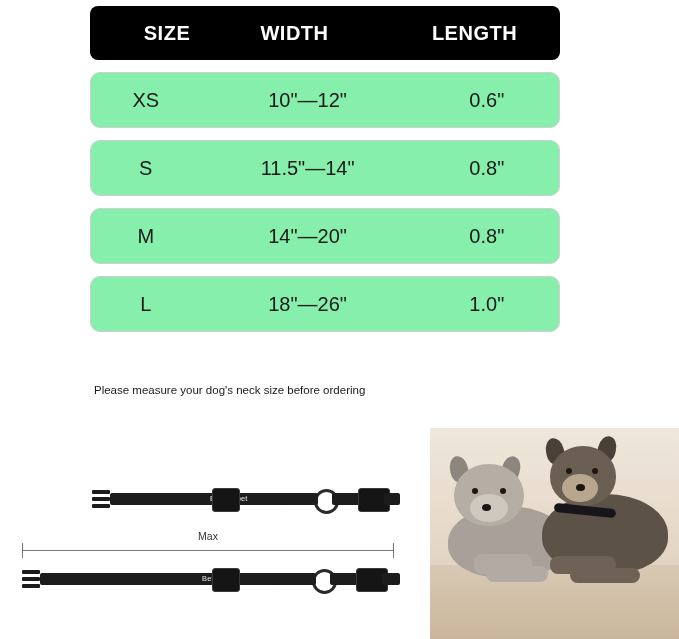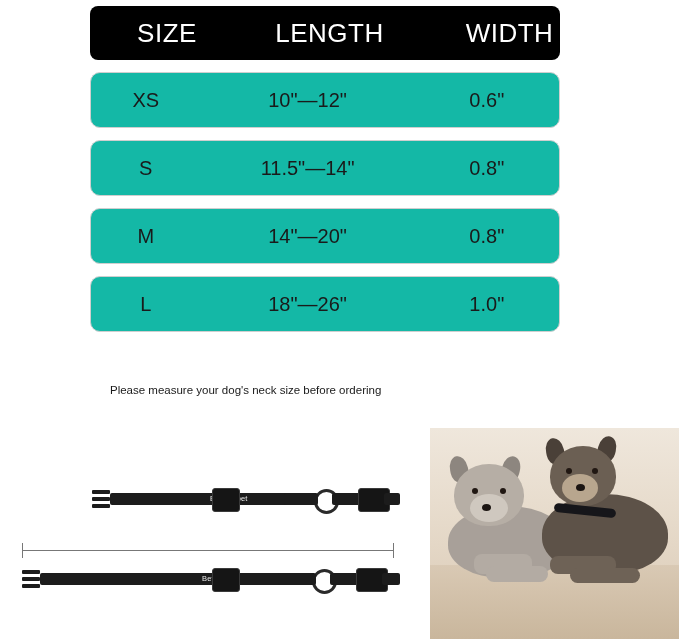--- a/index.html
+++ b/index.html
@@ -25,52 +25,52 @@
   }
   .table-header {
     background: #000000;
     border-radius: 8px;
     height: 54px;
     display: flex;
     align-items: center;
     color: #ffffff;
   }
   .table-header .cell {
-    font-size: 26px;
-    font-weight: normal;
+    font-size: 20px;
+    font-weight: bold;
     letter-spacing: 0.5px;
     padding-left: 44px;
   }
   .row {
     margin-top: 12px;
     height: 54px;
     border: 1.6px solid #cfcfcf;
     border-radius: 10px;
     display: flex;
     align-items: center;
-    background: #14b8a6;
+    background: #86efac;
   }
   .row .cell {
     font-size: 20px;
     color: #1a1a1a;
   }
   .cell {
     display: flex;
     align-items: center;
     justify-content: center;
     box-sizing: border-box;
   }
   .col-size   { width: 110px; }
   .col-length { width: 215px; }
   .col-width  { width: 145px; }
 
   
   .notes {
     position: absolute;
-    left: 110px;
+    left: 94px;
     top: 382px;
     width: 470px;
   }
   .notes .note-line {
     font-size: 11.5px;
     color: #1a1a1a;
     line-height: 17px;
   }
 
   
@@ -258,22 +258,22 @@
   #dog-right .leg.f1 { left: 120px; top: 128px; width: 66px; height: 18px; }
   #dog-right .leg.f2 { left: 140px; top: 140px; width: 70px; height: 15px; }
 </style>
 </head>
 <body>
 
 <div class="size-table">
 
   <div class="table-header">
     <div class="cell col-size">SIZE</div>
+    <div class="cell col-width">WIDTH</div>
     <div class="cell col-length">LENGTH</div>
-    <div class="cell col-width">WIDTH</div>
   </div>
 
   <div class="row">
     <div class="cell col-size">XS</div>
     <div class="cell col-length">10"—12"</div>
     <div class="cell col-width">0.6"</div>
   </div>
 
   <div class="row">
     <div class="cell col-size">S</div>
@@ -312,20 +312,21 @@
     <div class="brand" style="left:124px;">Betmaypet</div>
     <div class="buckle" style="left:126px; width:26px;"></div>
     <div class="dring" style="left:228px;"></div>
     <div class="strap" style="left:198px; width:34px;"></div>
     <div class="strap" style="left:246px; width:36px;"></div>
     <div class="buckle" style="left:272px; width:30px;"></div>
     <div class="strap" style="left:298px; width:16px;"></div>
   </div>
 
   <div class="measure" style="left:14px; top:82px; width:372px;">
+    <div class="label">Max</div>
     <div class="line"></div>
     <div class="cap left"></div>
     <div class="cap right"></div>
   </div>
 
   <div class="collar" style="left:8px; top:118px; width:392px;">
     <div class="clip" style="left:6px;">
         <i></i>
         <i></i>
         <i></i>

